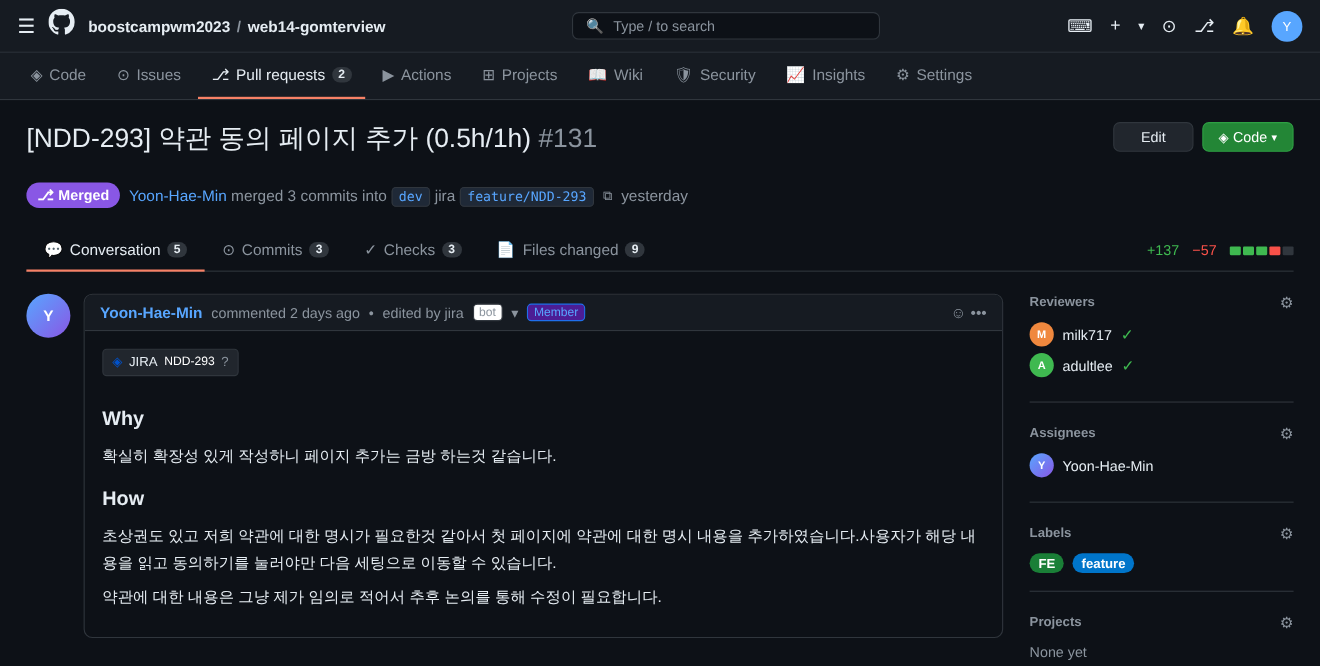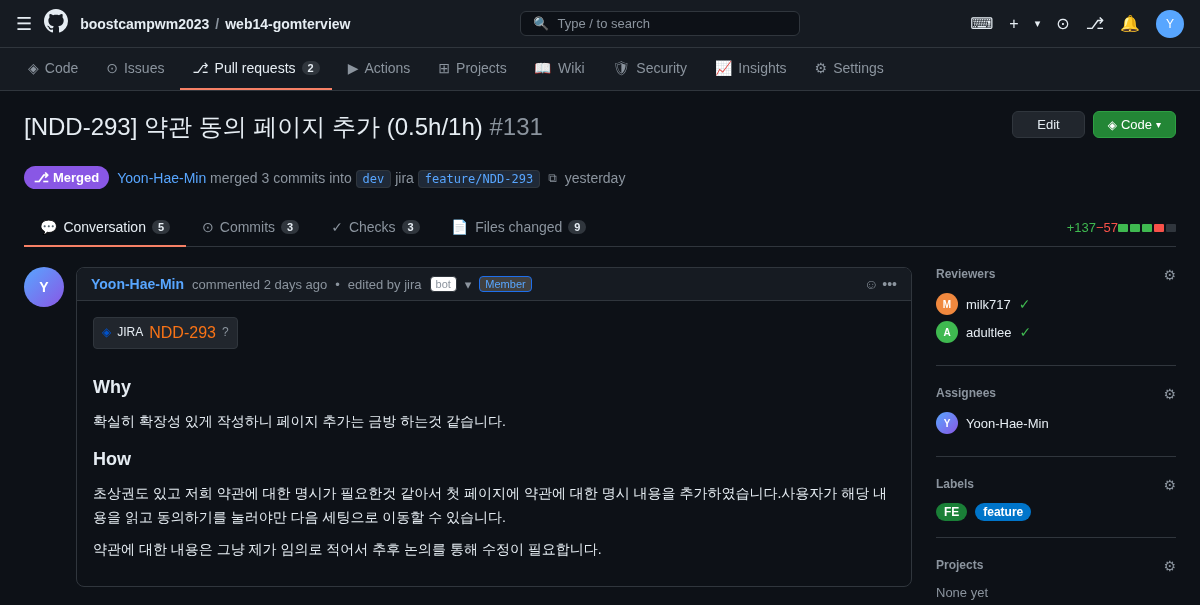--- a/index.html
+++ b/index.html
@@ -145,21 +145,21 @@
     .pr-tab-badge {
       background: #30363d;
       color: #e6edf3;
       font-size: 11px;
       padding: 1px 6px;
       border-radius: 20px;
       font-weight: 600;
     }
     .diff-stats {
       margin-left: auto;
-      display: flex; align-items: center; gap: 0;
+      display: flex; align-items: center; gap: 12px;
       font-size: 13px;
     }
     .additions { color: #3fb950; }
     .deletions { color: #f85149; }
     .diff-bar { display: flex; gap: 2px; align-items: center; }
     .diff-seg {
       width: 10px; height: 8px; border-radius: 1px;
     }
     .diff-seg.add { background: #3fb950; }
     .diff-seg.del { background: #f85149; }
@@ -197,42 +197,42 @@
     .comment-edited { color: #8b949e; font-size: 13px; }
     .bot-tag {
       background: #ffffff;
       border: 1px solid #30363d;
       color: #8b949e;
       font-size: 11px;
       padding: 1px 5px;
       border-radius: 4px;
     }
     .comment-role {
-      background: #404040;
+      background: #4c1d95;
       border: 1px solid #1f6feb;
       color: #58a6ff;
       font-size: 11px;
       padding: 1px 5px;
       border-radius: 4px;
     }
     .comment-actions { margin-left: auto; display: flex; gap: 4px; align-items: center; color: #8b949e; cursor: pointer; }
     .comment-body { padding: 16px; color: #e6edf3; line-height: 1.6; }
 
     
     .jira-ref {
       display: inline-flex; align-items: center; gap: 6px;
       background: #21262d;
       border: 1px solid #30363d;
       border-radius: 4px;
       padding: 2px 8px;
       font-size: 12px;
       margin-bottom: 12px;
     }
     .jira-icon { color: #0052cc; font-size: 12px; }
-    .jira-id { color: #f97316; font-size: 16px; }
+    .jira-id { color: #ffffff; font-size: 11px; }
     .jira-help { color: #8b949e; cursor: pointer; font-size: 12px; }
 
     .comment-section-title { font-size: 18px; font-weight: 600; color: #e6edf3; margin: 12px 0 8px; }
     .comment-text { color: #e6edf3; font-size: 14px; line-height: 1.7; }
     .comment-text p { margin-bottom: 8px; }
 
     
     .sidebar-section { margin-bottom: 20px; border-bottom: 1px solid #30363d; padding-bottom: 16px; }
     .sidebar-section:last-child { border-bottom: none; }
     .sidebar-header {

